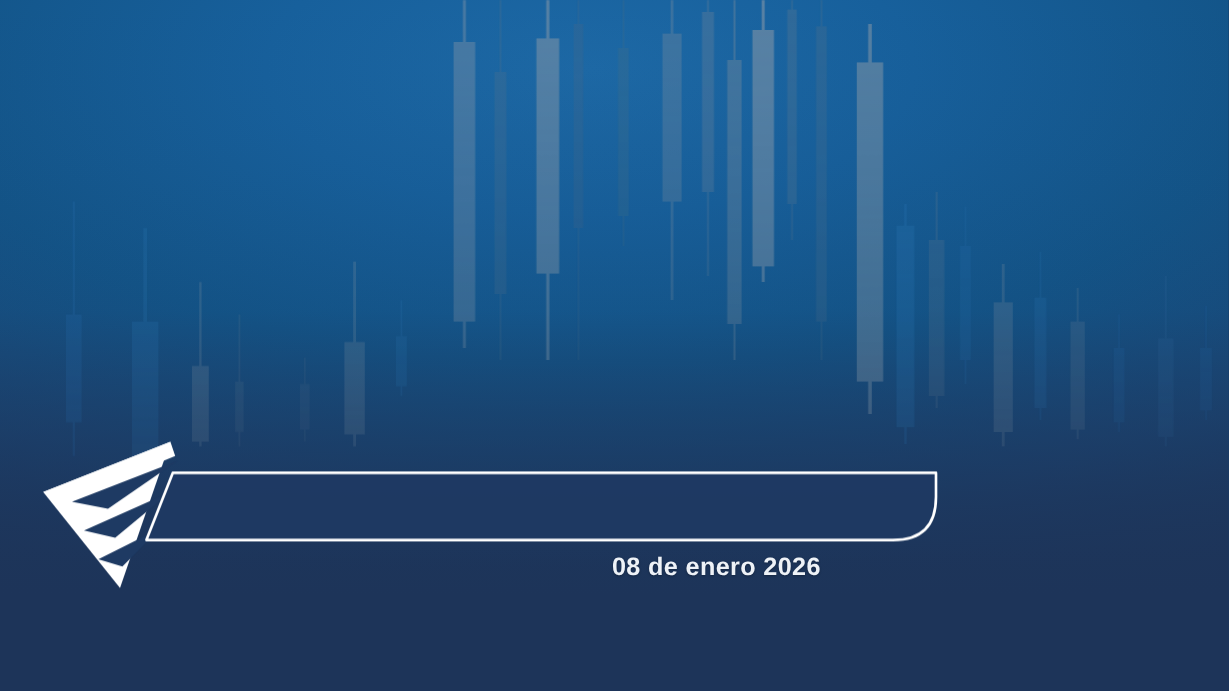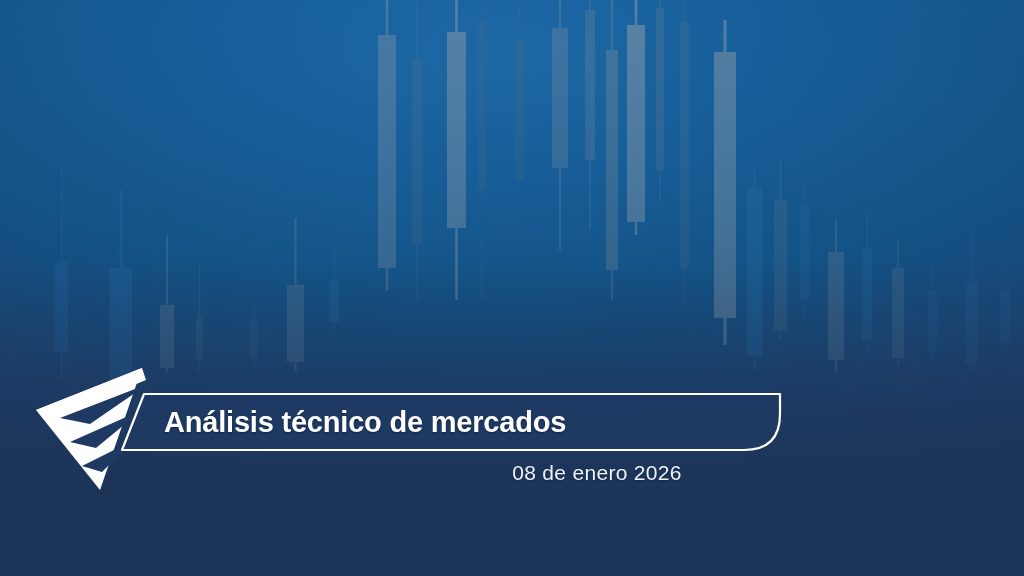--- a/index.html
+++ b/index.html
@@ -76,21 +76,21 @@
 
   
   .date {
     position:absolute;
     left:0; top:461px;
     width:1024px;
     text-align:center;
     padding-left:170px;
     color:#eef2f7;
     font-size:21px;
-    font-weight:400;
+    font-weight:700;
     letter-spacing:0.3px;
     text-shadow:0 1px 2px rgba(0,0,0,0.3);
   }
 </style>
 </head>
 <body>
 
 <div id="slide">
 
   <svg id="candles" viewBox="0 0 1024 576" preserveAspectRatio="none" aria-hidden="true">
@@ -229,18 +229,17 @@
       <path d="M40 76 L112 44 L66 82 Z" fill="#1e3a63"></path>
       <path d="M52 100 L104 74 L72 106 Z" fill="#1e3a63"></path>
       <path d="M28 50 L116 14 L112 2 L6 44 Z" fill="#ffffff"></path>
     </svg>
   </div>
 
   <div class="banner">
     <svg width="662" height="60" viewBox="0 0 662 60">
       <path d="M24,2 L660,2 L660,22 Q660,58 624,58 L2,58 Z" fill="#1e3a63" fill-opacity="0.92" stroke="#ffffff" stroke-width="2.2" stroke-linejoin="round"></path>
     </svg>
-    <div class="banner-title">Análisis técnico de mercados</div>
   </div>
 
   <div class="date">08 de enero 2026</div>
 
 </div>
 
 </body></html>

